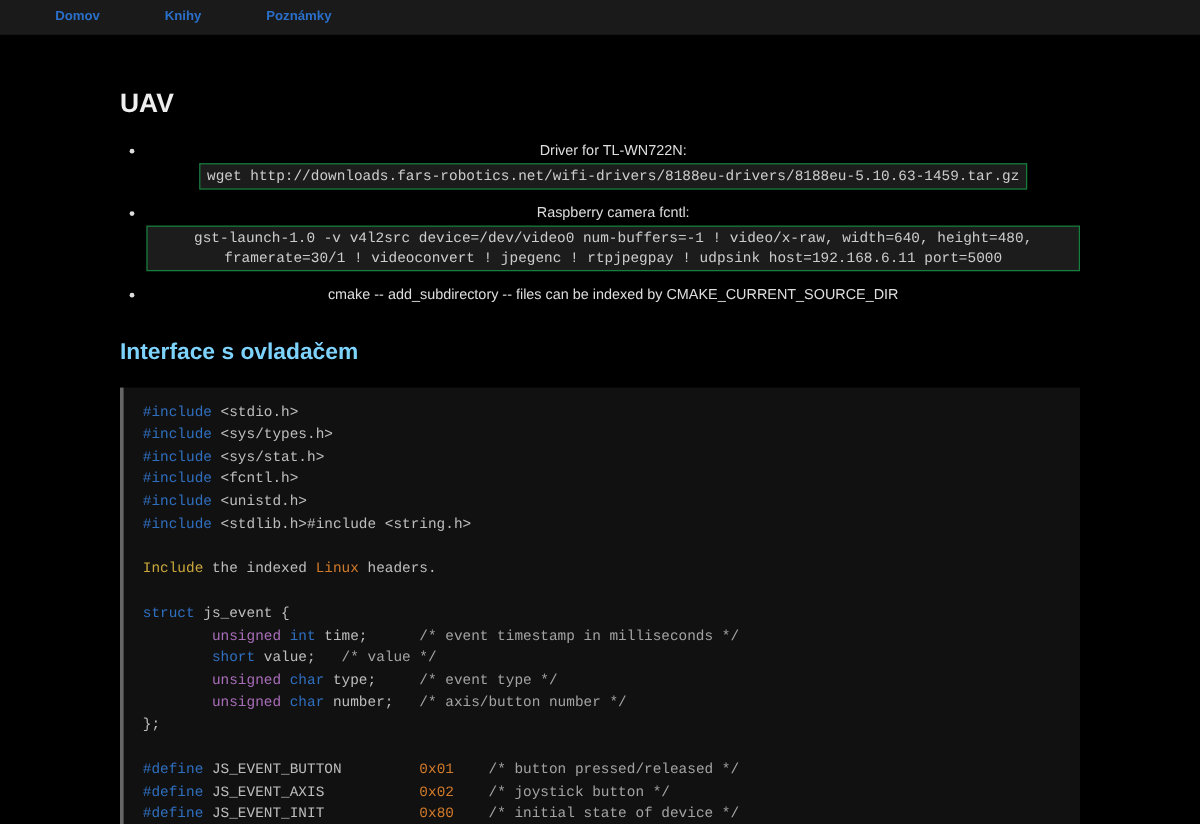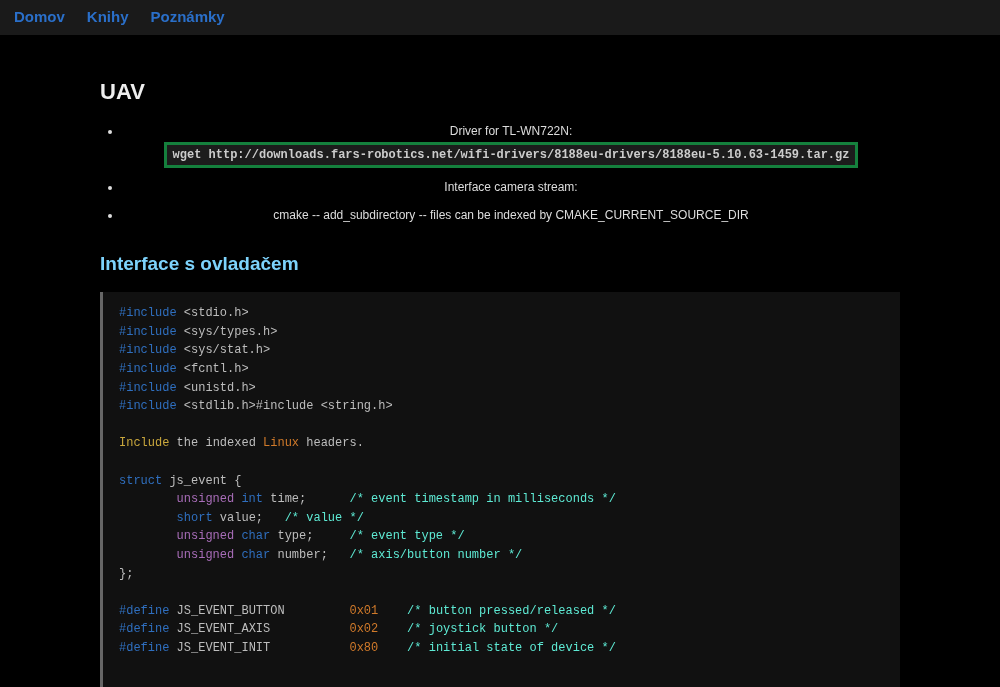--- a/index.html
+++ b/index.html
@@ -16,21 +16,22 @@
     background: #1a1a1a;
     padding: 6px 14px;
     display: flex;
     gap: 22px;
   }
   .nav-link {
     color: #2a6fc9;
     font-weight: bold;
     text-decoration: none;
     cursor: pointer;
-    font-size: 15px;
+    font-size: 11px;
+    margin-left: 32px;
   }
   .content {
     padding: 20px 100px 40px 100px;
   }
   h1.page-title {
     font-size: 22px;
     font-weight: bold;
     color: #eee;
     margin: 20px 0 14px 0;
   }
@@ -46,29 +47,28 @@
     margin: 0;
     text-align: center;
   }
   ul.notes > li {
     margin-bottom: 10px;
     color: #ddd;
   }
   .mono-box {
     display: inline-block;
     background: #1c1c1c;
-    border: 3px solid #15803d;
+    border: 1px solid #15803d;
     padding: 2px 6px;
     font-family: "Courier New", monospace;
     font-size: 12px;
     color: #ccc;
     line-height: 1.35;
     margin-top: 2px;
     vertical-align: top;
-    font-weight: bold;
   }
   .mono-box.block {
     display: block;
     width: fit-content;
     max-width: 100%;
   }
   .code-block {
     background: #111;
     border-left: 3px solid #666;
     padding: 12px 16px;
@@ -80,42 +80,43 @@
     margin-top: 8px;
     overflow-x: auto;
   }
   .c-pp      { color: #2f6fbf; } 
   .c-kw      { color: #2f6fbf; }
   .c-purple  { color: #a86db8; }
   .c-orange  { color: #d17a2a; }
   .c-num     { color: #d17a2a; }
   .c-yellow  { color: #caa83d; }
   .c-gray    { color: #bdbdbd; }
-  .c-comment { color: #5eead4; }
+  .c-comment { color: #a3a3a3; }
 </style>
 </head>
 <body>
 
 <div class="navbar">
   <a class="nav-link">Domov</a>
   <a class="nav-link">Knihy</a>
   <a class="nav-link">Poznámky</a>
 </div>
 
 <div class="content">
 
   <h1 class="page-title">UAV</h1>
 
   <ul class="notes">
     <li>
       <span>Driver for TL-WN722N:</span><br>
       <span class="mono-box">wget http://downloads.fars-robotics.net/wifi-drivers/8188eu-drivers/8188eu-5.10.63-1459.tar.gz</span>
     </li>
     <li>
-      <span>Interface camera stream:</span><br>
+      <span>Raspberry camera fcntl:</span><br>
+      <span class="mono-box block">gst-launch-1.0 -v v4l2src device=/dev/video0 num-buffers=-1 ! video/x-raw, width=640, height=480, framerate=30/1 ! videoconvert ! jpegenc ! rtpjpegpay ! udpsink host=192.168.6.11 port=5000</span>
     </li>
     <li>
       <span>cmake -- add_subdirectory -- files can be indexed by CMAKE_CURRENT_SOURCE_DIR</span>
     </li>
   </ul>
 
   <h2 class="section-title">Interface s ovladačem</h2>
 
   <div class="code-block"><span class="c-pp">#include</span><span class="c-gray"> &lt;stdio.h&gt;</span>
 <span class="c-pp">#include</span><span class="c-gray"> &lt;sys/types.h&gt;</span>

